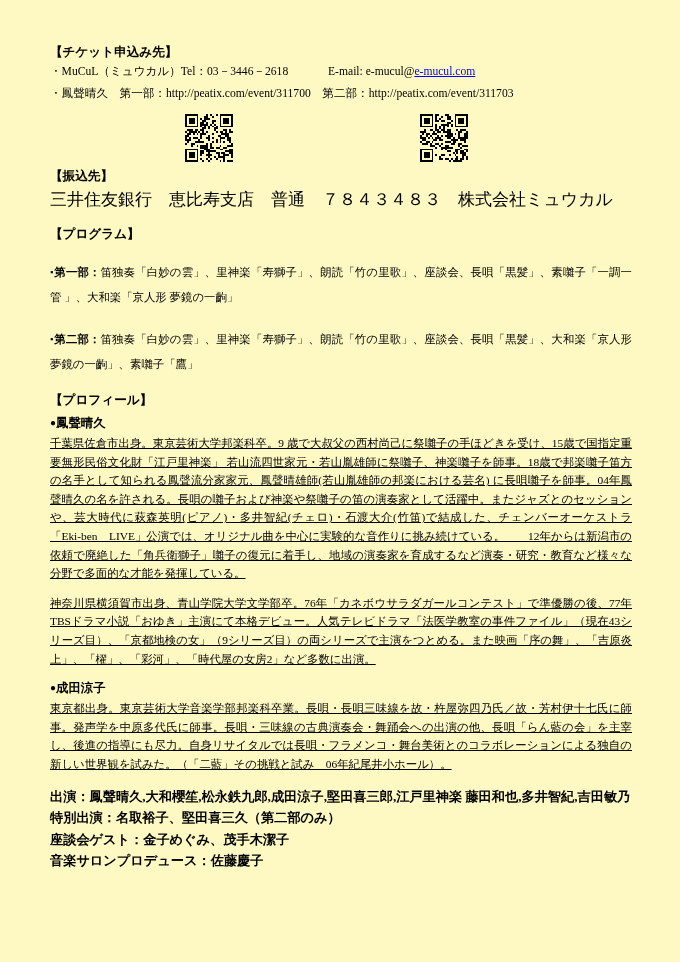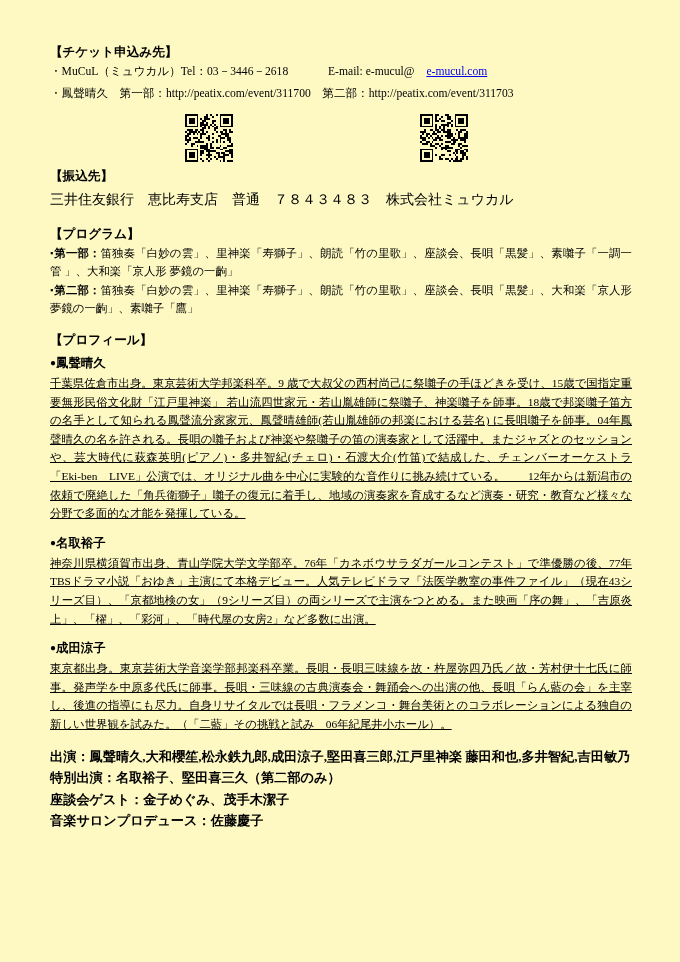--- a/index.html
+++ b/index.html
@@ -6,27 +6,27 @@
   body{background:#ffffff;}
   .page{
     width:680px;height:962px;box-sizing:border-box;position:relative;
     background:#fef9c3;color:#000;overflow:hidden;
     padding:44px 48px 0 50px;
     font-family:"Liberation Serif","DejaVu Serif",serif;
     font-size:11.4px;line-height:18.6px;
   }
   .heading{font-weight:bold;font-size:12.6px;line-height:17px;margin:0;}
   .contact-line{font-size:11.6px;line-height:22px;white-space:nowrap;}
-  .email-link{color:#0000EE;text-decoration:underline;cursor:pointer;margin-left:12px;}
+  .email-link{color:#0000EE;text-decoration:underline;cursor:pointer;}
   .qr-row{display:flex;align-items:flex-start;margin:9px 0 6px 135px;gap:187px;}
   .qr{width:48px;height:48px;display:block;}
   .qr svg{display:block;width:48px;height:48px;fill:#000;shape-rendering:crispEdges;}
-  .bank-line{font-size:14px;line-height:22px;margin-top:4px;}
+  .bank-line{font-size:17px;line-height:22px;margin-top:4px;}
   .section-gap{margin-top:15px;}
-  .program-item{text-align:justify;line-height:18px;margin-top:1px;}
+  .program-item{text-align:justify;line-height:25px;margin-top:17px;}
   .program-bullet{font-size:9px;vertical-align:1px;margin-right:1px;}
   .program-label{font-weight:bold;}
   .profile-entry{margin-top:11px;}
   .profile-namerow{font-weight:bold;font-size:12.4px;line-height:17px;margin-bottom:2px;}
   .profile-bullet{font-size:10px;vertical-align:1px;}
   .profile-bio{text-align:justify;line-height:18.6px;margin-top:2px;text-decoration:underline;}
   .credits{margin-top:12px;font-weight:bold;font-size:13.2px;line-height:21.6px;}
 </style>
 </head>
 <body>
@@ -480,23 +480,20 @@
     <p class="heading">【プロフィール】</p>
 
     <div class="profile-entry" style="margin-top:5px;">
       <div class="profile-namerow">
         <span class="profile-bullet">●</span><span>鳳聲晴久</span>
       </div>
       <div class="profile-bio">千葉県佐倉市出身。東京芸術大学邦楽科卒。9 歳で大叔父の西村尚己に祭囃子の手ほどきを受け、15歳で国指定重要無形民俗文化財「江戸里神楽」 若山流四世家元・若山胤雄師に祭囃子、神楽囃子を師事。18歳で邦楽囃子笛方の名手として知られる鳳聲流分家家元、鳳聲晴雄師(若山胤雄師の邦楽における芸名) に長唄囃子を師事。04年鳳聲晴久の名を許される。長唄の囃子および神楽や祭囃子の笛の演奏家として活躍中。またジャズとのセッションや、芸大時代に萩森英明(ピアノ)・多井智紀(チェロ)・石渡大介(竹笛)で結成した、チェンバーオーケストラ「Eki-ben　LIVE」公演では、オリジナル曲を中心に実験的な音作りに挑み続けている。　　12年からは新潟市の依頼で廃絶した「角兵衛獅子」囃子の復元に着手し、地域の演奏家を育成するなど演奏・研究・教育など様々な分野で多面的な才能を発揮している。</div>
     </div>
 
     <div class="profile-entry">
-      <div class="profile-namerow">
-        <span class="profile-bullet">●</span><span>名取裕子</span>
-      </div>
       <div class="profile-bio">神奈川県横須賀市出身、青山学院大学文学部卒。76年「カネボウサラダガールコンテスト」で準優勝の後、77年TBSドラマ小説「おゆき」主演にて本格デビュー。人気テレビドラマ「法医学教室の事件ファイル」（現在43シリーズ目）、「京都地検の女」（9シリーズ目）の両シリーズで主演をつとめる。また映画「序の舞」、「吉原炎上」、「櫂」、「彩河」、「時代屋の女房2」など多数に出演。</div>
     </div>
 
     <div class="profile-entry">
       <div class="profile-namerow">
         <span class="profile-bullet">●</span><span>成田涼子</span>
       </div>
       <div class="profile-bio">東京都出身。東京芸術大学音楽学部邦楽科卒業。長唄・長唄三味線を故・杵屋弥四乃氏／故・芳村伊十七氏に師事。発声学を中原多代氏に師事。長唄・三味線の古典演奏会・舞踊会への出演の他、長唄「らん藍の会」を主宰し、後進の指導にも尽力。自身リサイタルでは長唄・フラメンコ・舞台美術とのコラボレーションによる独自の新しい世界観を試みた。（「二藍」その挑戦と試み　06年紀尾井小ホール）。</div>
     </div>
 

